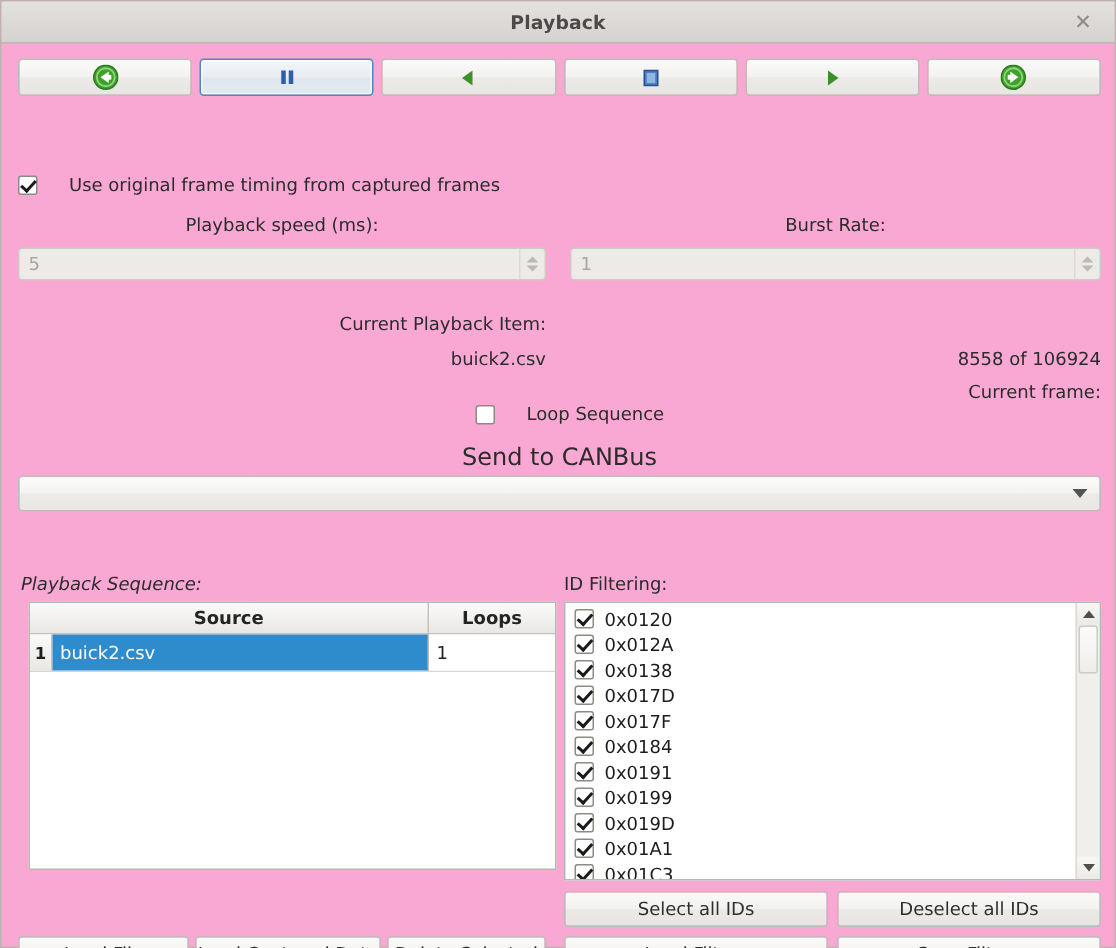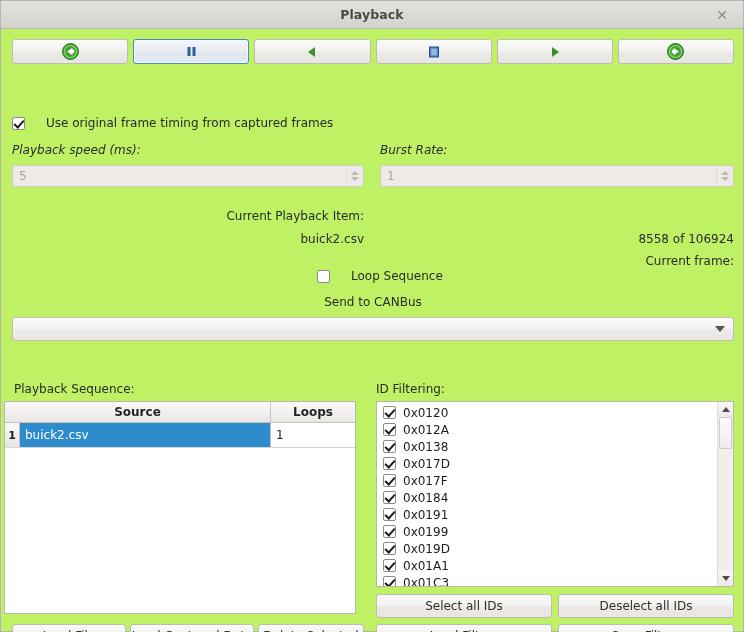--- a/index.html
+++ b/index.html
@@ -13,21 +13,21 @@
     font-family: "DejaVu Sans", "Liberation Sans", sans-serif;
     font-size: 12px;
     color: #2e2e2e;
     background: #f0eeea;
   }
   #window {
     position: relative;
     width: 744px;
     height: 632px;
     box-sizing: border-box;
-    background: #bef264;
+    background: #f9a8d4;
     border: 1px solid #b8b4ae;
     display: flex;
     flex-direction: column;
   }
 
   
   #titlebar {
     position: relative;
     height: 27px;
     flex: 0 0 27px;
@@ -137,21 +137,21 @@
     position: absolute;
     left: 11px;
     top: 87px;
   }
 
   
   .field-label {
     position: absolute;
     font-size: 12px;
     color: #2b2b2b;
-    font-style: italic;
+    text-align: center;
   }
   #lbl-playback-speed { left: 11px; top: 114px; width: 352px; }
   #lbl-burst-rate { left: 379px; top: 114px; width: 354px; }
 
   
   .spin {
     position: absolute;
     box-sizing: border-box;
     height: 22px;
     background: #edebe7;
@@ -205,21 +205,21 @@
   #loop-row {
     position: absolute;
     left: 316px;
     top: 240px;
   }
 
   #lbl-send-canbus {
     position: absolute;
     left: 11px; top: 266px; width: 722px;
     text-align: center;
-    font-size: 12px;
+    font-size: 16px;
     color: #2b2b2b;
   }
 
   
   #combo-canbus {
     position: absolute;
     left: 11px;
     top: 288px;
     width: 722px;
     height: 24px;
@@ -245,35 +245,36 @@
     border-right: 5px solid transparent;
     border-top: 6px solid #55534f;
   }
 
   
   #lbl-playback-seq {
     position: absolute;
     left: 13px; top: 353px;
     font-size: 12px;
     color: #2b2b2b;
+    font-style: italic;
   }
   #lbl-id-filtering {
     position: absolute;
     left: 375px; top: 353px;
     font-size: 12px;
     color: #2b2b2b;
   }
 
   
   #seq-table {
     position: absolute;
-    left: 3px;
+    left: 18px;
     top: 372px;
     width: 352px;
-    height: 213px;
+    height: 179px;
     box-sizing: border-box;
     background: #ffffff;
     border: 1px solid #b9b5af;
     overflow: hidden;
   }
   #seq-header {
     display: flex;
     height: 20px;
     background: linear-gradient(to bottom, #fafafa 0%, #f2f1ef 50%, #e9e7e3 100%);
     border-bottom: 1px solid #c6c2bc;

